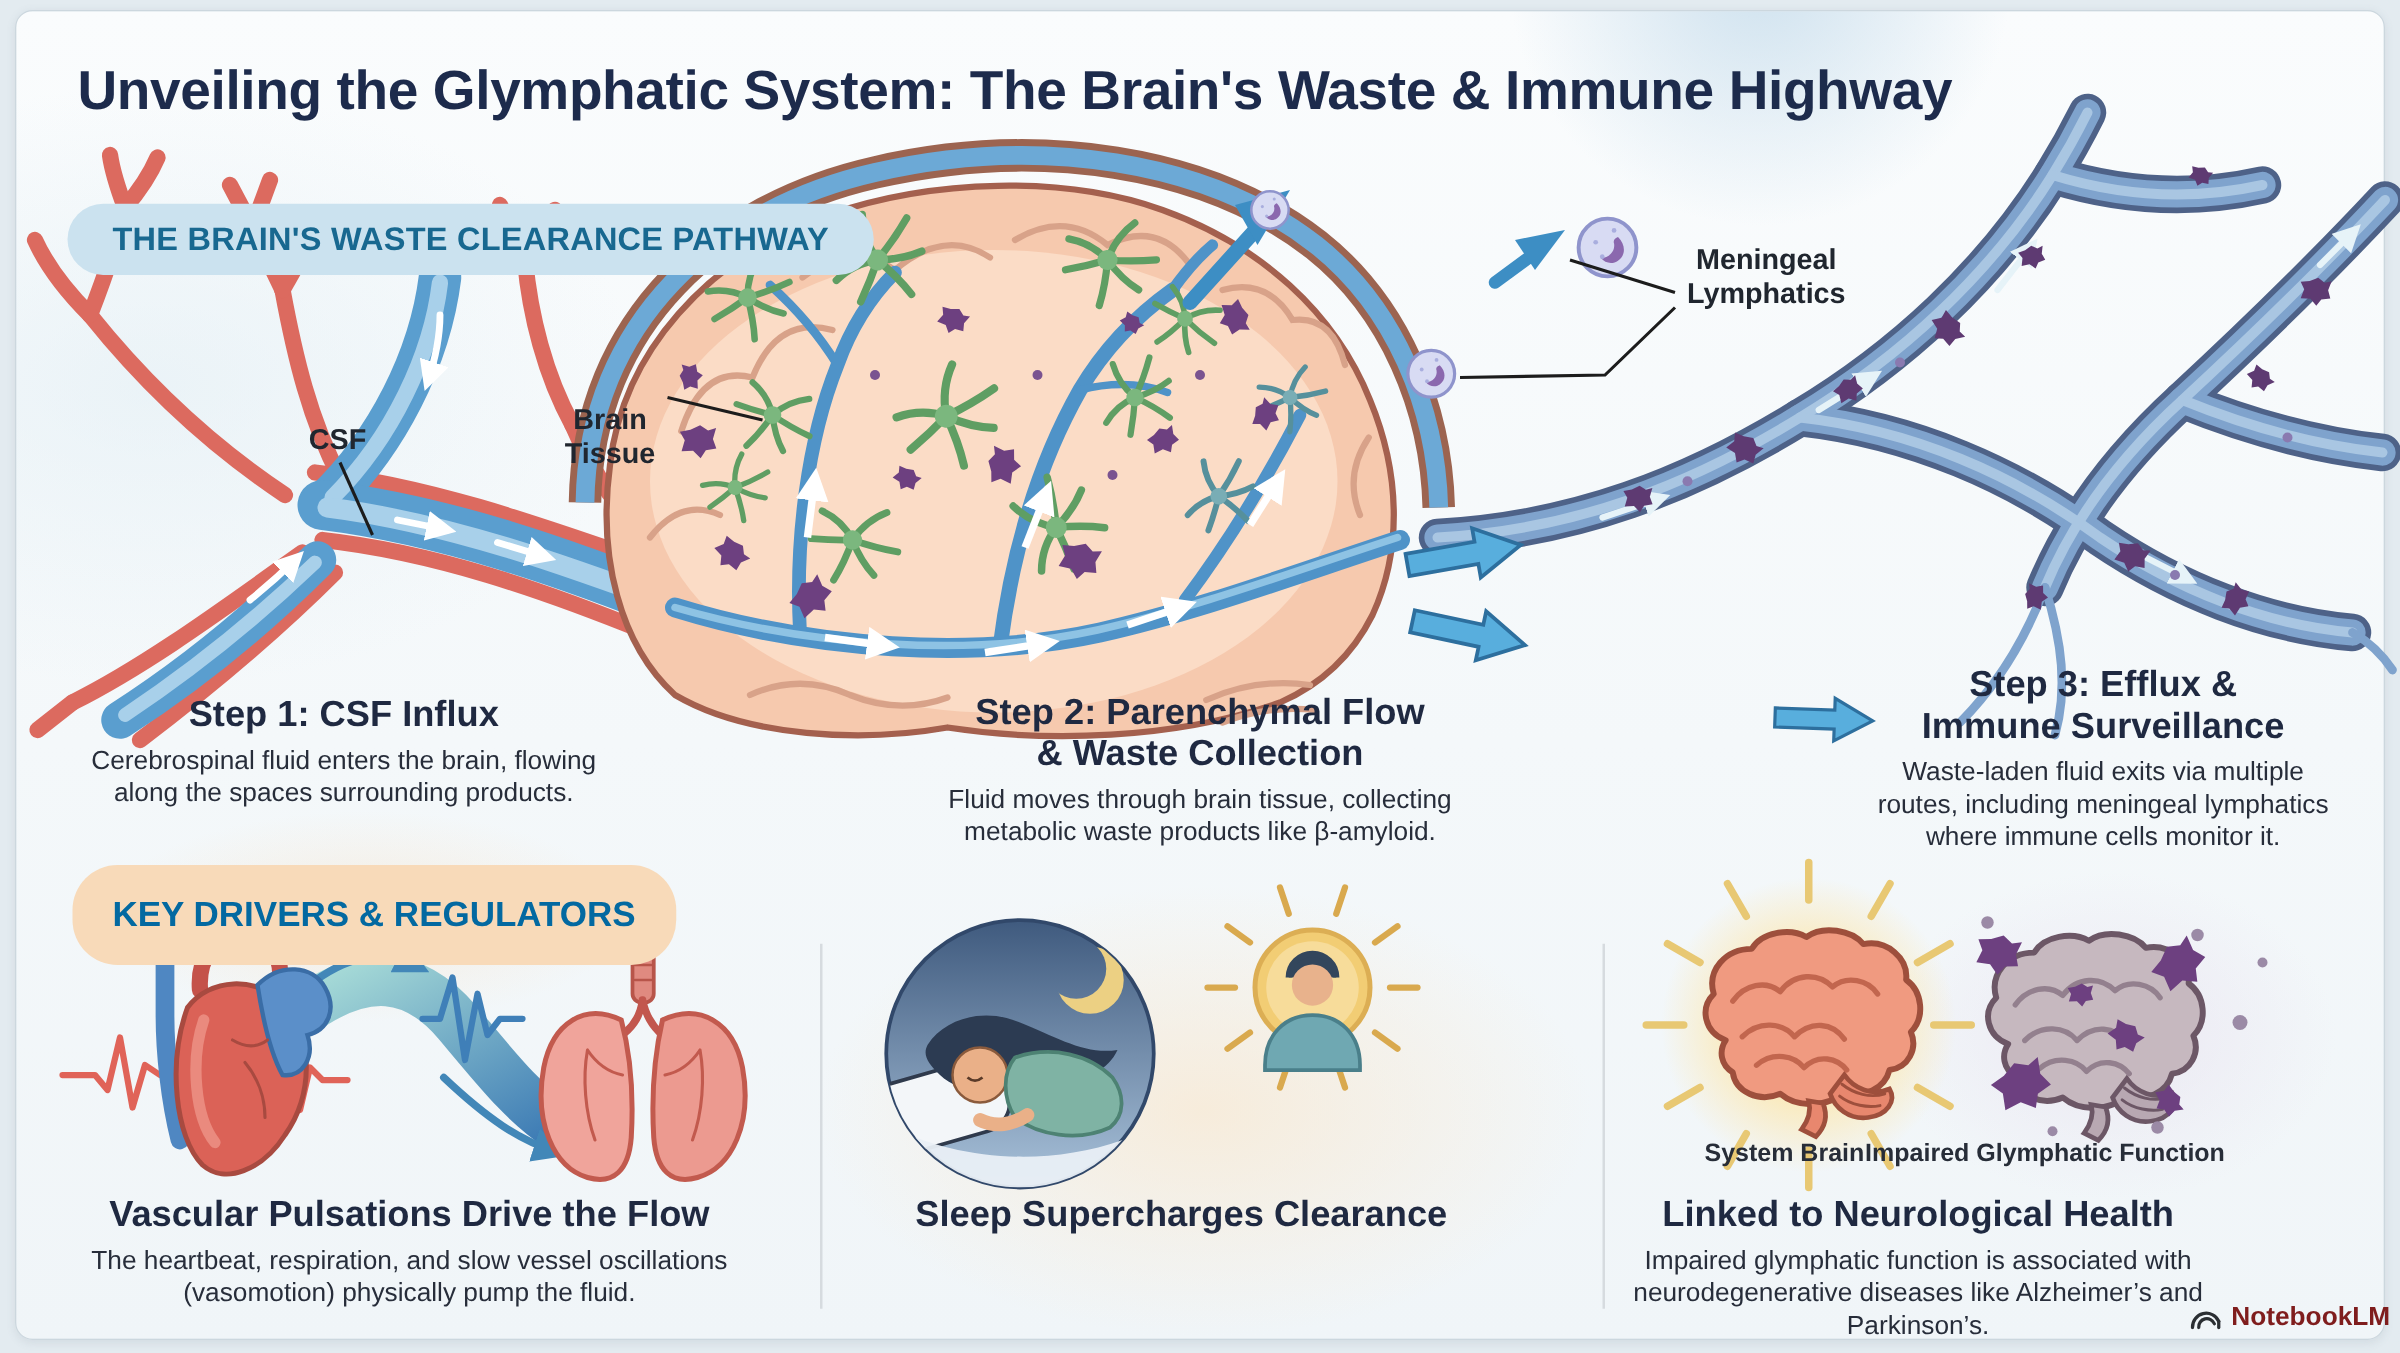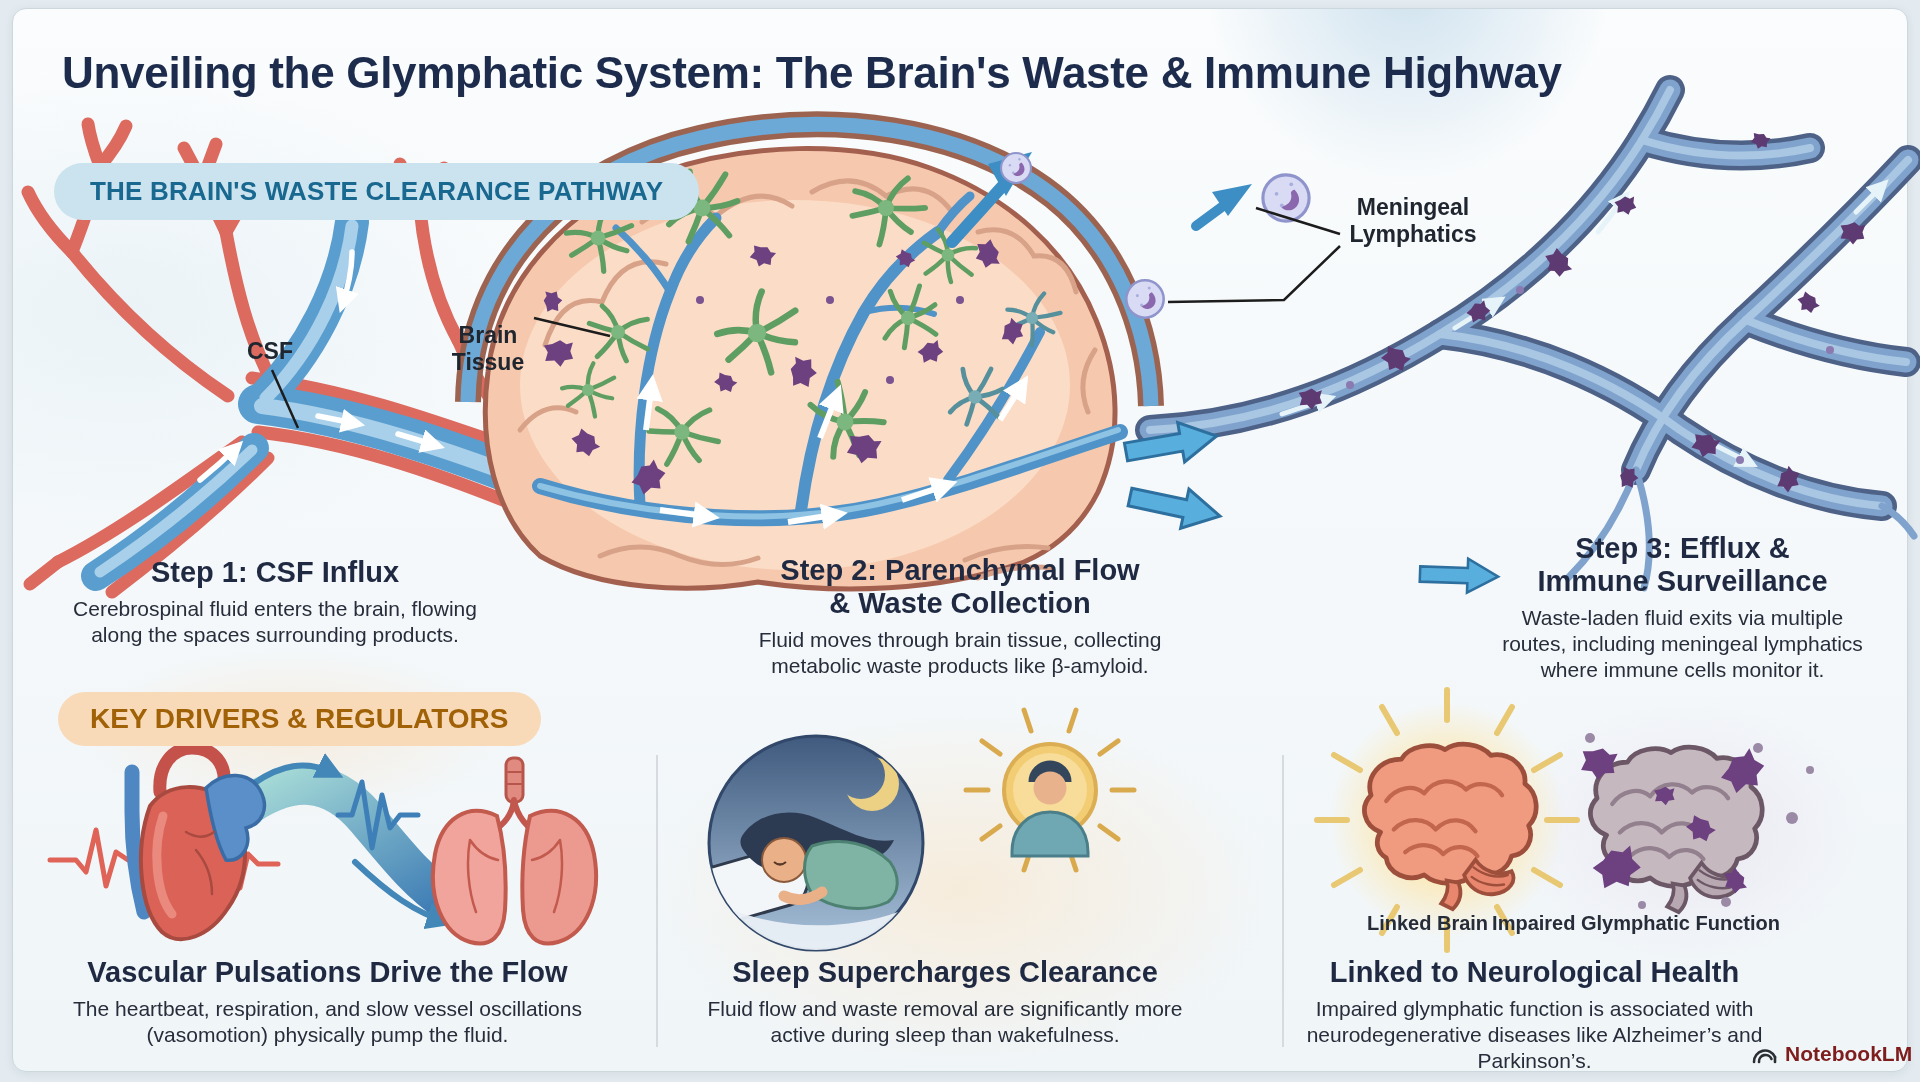--- a/index.html
+++ b/index.html
@@ -23,21 +23,21 @@
   .art{position:absolute;left:0;top:0;width:1920px;height:1082px;}
   .title{
     position:absolute;left:62px;top:48px;margin:0;
     font-size:44px;font-weight:800;letter-spacing:-.3px;color:#1d2b4c;white-space:nowrap;
   }
   .badge{
     position:absolute;display:inline-block;border-radius:36px;
     font-weight:800;white-space:nowrap;
   }
   .badge-blue{left:54px;top:163px;padding:13px 36px;background:#cbe2ef;color:#186890;font-size:26px;letter-spacing:.2px;}
-  .badge-orange{left:58px;top:692px;padding:11px 32px;background:#f8dab9;color:#a16207;font-size:28px;}
+  .badge-orange{left:58px;top:692px;padding:24px 32px;background:#f8dab9;color:#0369a1;font-size:28px;}
   .lbl{
     position:absolute;text-align:center;font-weight:700;color:#20262f;
     font-size:23px;line-height:1.18;white-space:pre-line;
   }
   .lbl-sm{font-size:20px;color:#272d38;}
   .tblock{position:absolute;text-align:center;}
   .h-md{font-size:29px;font-weight:800;color:#1f2941;line-height:1.13;white-space:pre-line;}
   .body{margin-top:7px;font-size:21px;color:#272d3a;line-height:1.24;white-space:pre-line;}
   .vdiv{position:absolute;top:755px;height:292px;width:2px;background:#d6dbdf;}
   .watermark{
@@ -419,30 +419,28 @@
   <div class="vdiv" style="left:656px;"></div>
   <div class="vdiv" style="left:1282px;"></div>
 
   <div class="tblock" style="left:70px;top:956px;width:515px;">
     <div class="h-md">Vascular Pulsations Drive the Flow</div>
     <div class="body">The heartbeat, respiration, and slow vessel oscillations
 (vasomotion) physically pump the fluid.</div>
   </div>
   <div class="tblock" style="left:700px;top:956px;width:490px;">
     <div class="h-md">Sleep Supercharges Clearance</div>
-    <div class="body">Fluid flow and waste removal are significantly more
-active during sleep than wakefulness.</div>
   </div>
   <div class="tblock" style="left:1282px;top:956px;width:505px;">
     <div class="h-md">Linked to Neurological Health</div>
     <div class="body">Impaired glymphatic function is associated with
 neurodegenerative diseases like Alzheimer’s and Parkinson’s.</div>
   </div>
 
-  <div class="lbl lbl-sm" style="left:1335px;top:912px;width:185px;">Linked Brain</div>
+  <div class="lbl lbl-sm" style="left:1335px;top:912px;width:185px;">System Brain</div>
   <div class="lbl lbl-sm" style="left:1490px;top:912px;width:292px;">Impaired Glymphatic Function</div>
 
   <div class="watermark">
     <svg width="26" height="22" viewBox="0 0 26 22">
       <path d="M2,19 A 11,11 0 0 1 23,14" fill="none" stroke="#2b2f33" stroke-width="2.6" stroke-linecap="round"></path>
       <path d="M7,19 A 6.5,6.5 0 0 1 19.5,16" fill="none" stroke="#2b2f33" stroke-width="2.6" stroke-linecap="round"></path>
       <path d="M23,14 L23,19" fill="none" stroke="#2b2f33" stroke-width="2.6" stroke-linecap="round"></path>
     </svg>
     <span>NotebookLM</span>
   </div>

